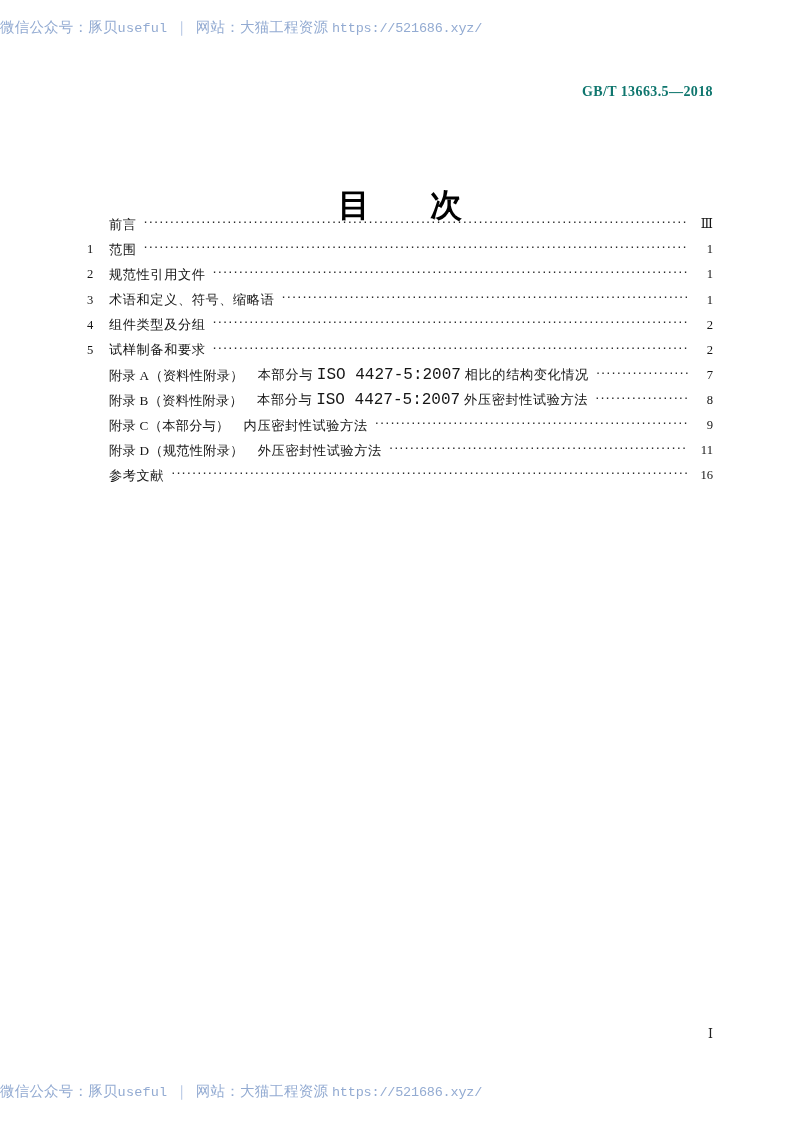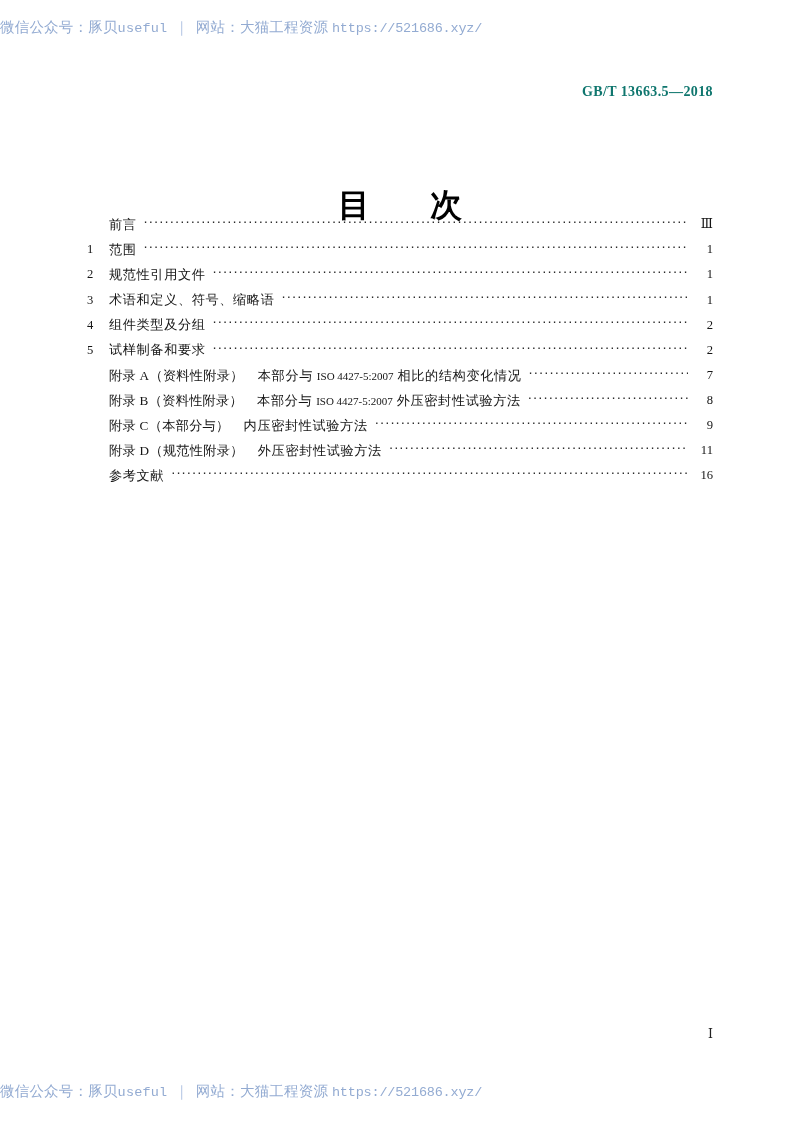--- a/index.html
+++ b/index.html
@@ -103,22 +103,22 @@
   }
   .toc-sep {
     flex: 0 0 auto;
     width: 14px;
   }
   .toc-desc {
     flex: 0 0 auto;
     letter-spacing: 0.6px;
   }
   .toc-desc .lat {
-    font-family: Liberation Serif, serif;
-    font-size: 11px;
+    font-family: Liberation Mono, monospace;
+    font-size: 16px;
     letter-spacing: 0;
   }
   .toc-dots {
     flex: 1 1 auto;
     overflow: hidden;
     margin: 0 7px;
     position: relative;
     height: 13px;
   }
   .toc-dots::after {

